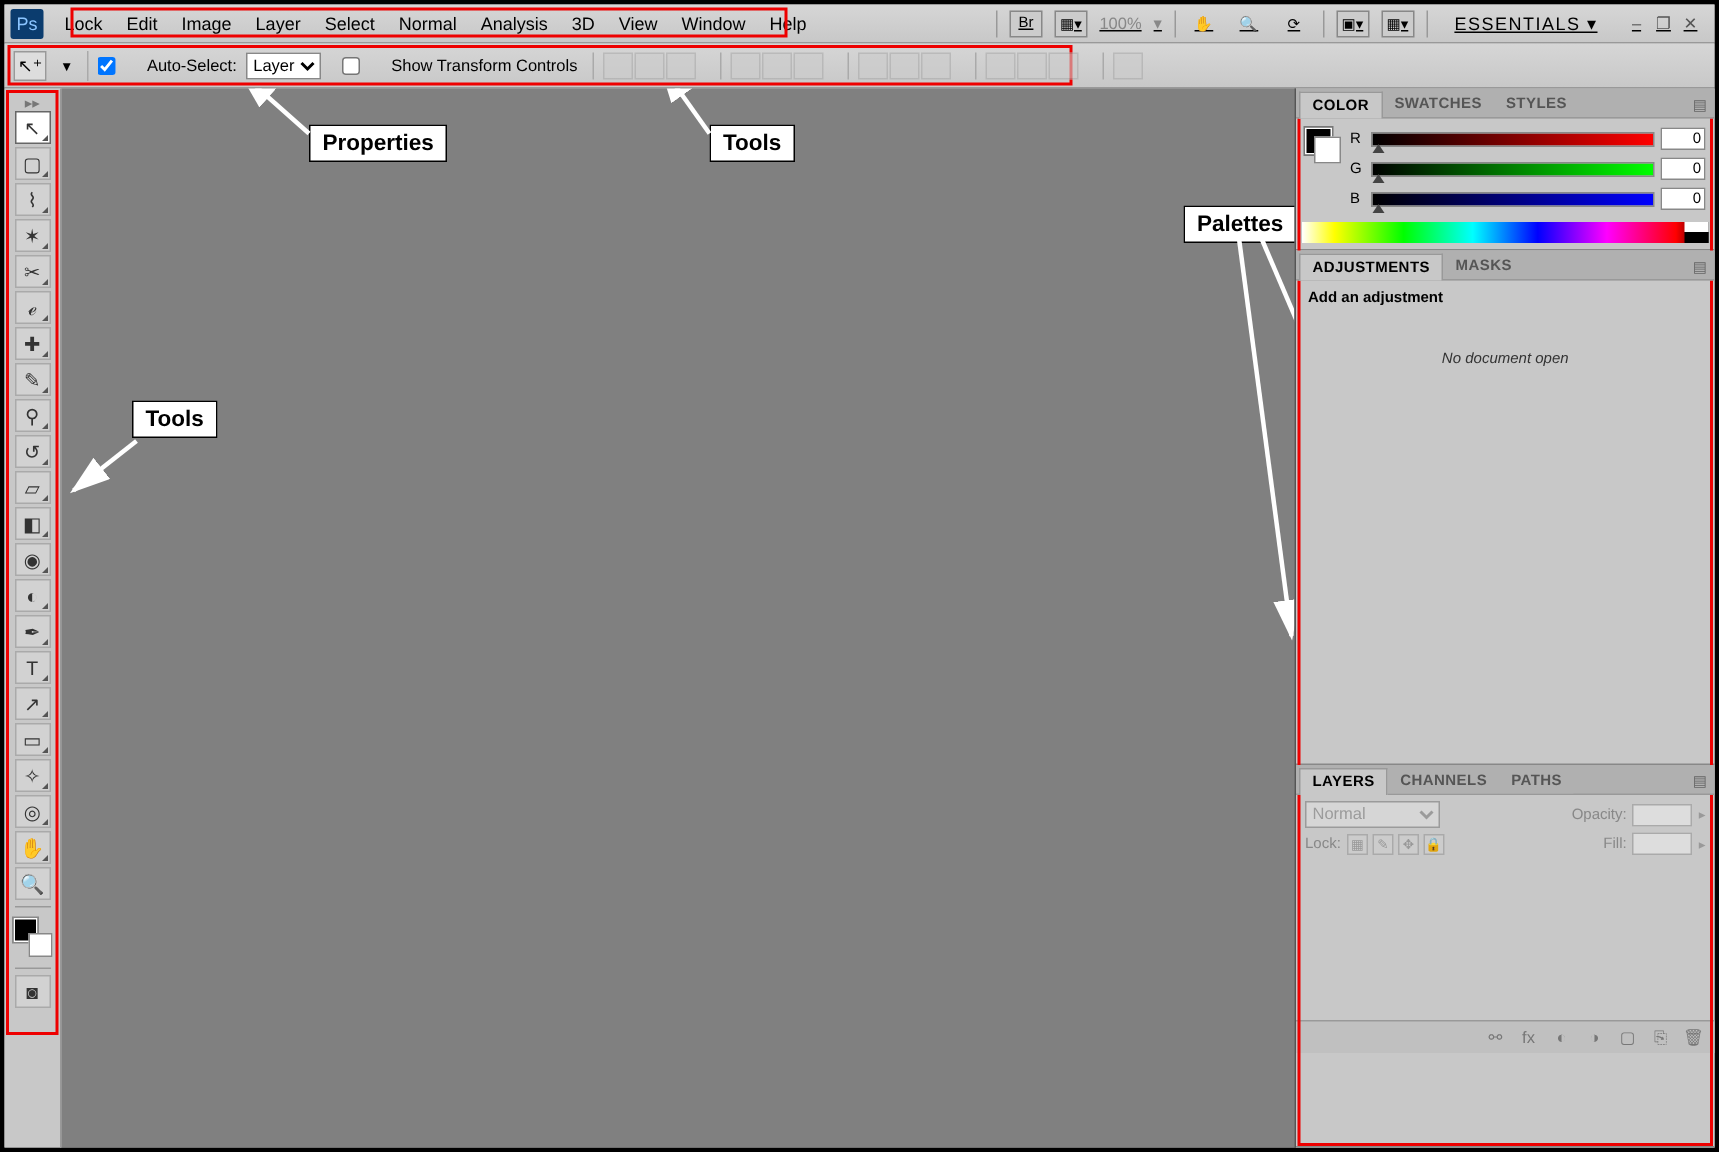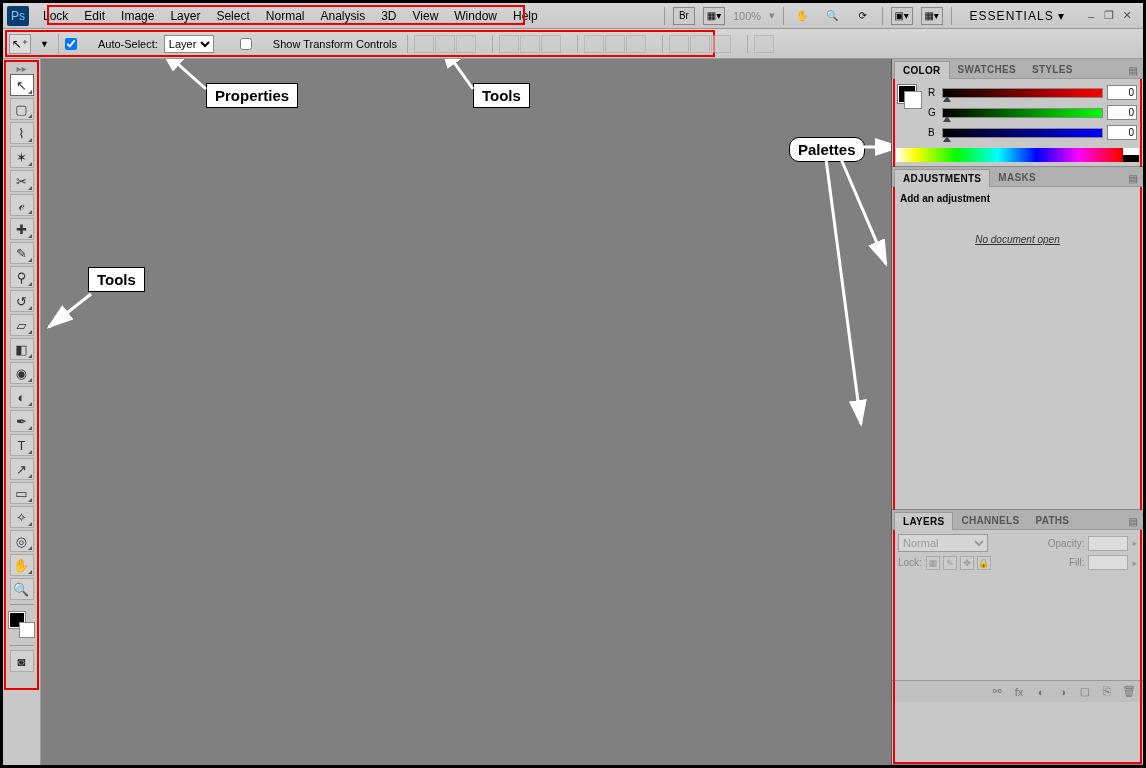--- a/index.html
+++ b/index.html
@@ -5,21 +5,21 @@
 * { box-sizing: border-box; margin: 0; padding: 0; font-family: Tahoma, Arial, sans-serif; }
 body { background: #fff; width: 1146px; height: 768px; overflow: hidden; font-size: 11px; color: #000; position: relative; }
 .app { border: 3px solid #000; width: 1146px; height: 768px; display: flex; flex-direction: column; background: #b8b8b8; }
 
 
 .menubar { height: 26px; background: linear-gradient(#d6d6d6,#c8c8c8); display: flex; align-items: center; padding: 0 4px; border-bottom: 1px solid #999; position: relative; }
 .ps-logo { width: 22px; height: 20px; background: #0b3c6e; color: #8bc5ff; font-weight: normal; font-size: 12px; display: flex; align-items: center; justify-content: center; margin-right: 6px; border-radius: 2px; }
 .menu-items { display: flex; height: 20px; align-items: center; }
 .menu-items span { padding: 2px 8px; cursor: default; font-size: 12px; }
 .menu-highlight { border: 2px solid #e00; position: absolute; left: 44px; top: 2px; height: 20px; width: 478px; pointer-events: none; }
-.menubar-right { margin-left: auto; display: flex; align-items: center; gap: 8px; padding-right: 4px; }
+.menubar-right { margin-left: auto; display: flex; align-items: center; gap: 8px; padding-right: 4px; text-decoration: underline; }
 .mb-btn { width: 22px; height: 18px; background: #ccc; border: 1px solid #888; font-size: 10px; display:flex; align-items:center; justify-content:center; }
 .zoom { color: #888; font-size: 11px; }
 .sep { width: 1px; height: 18px; background: #999; }
 .essentials { padding: 2px 10px; font-size: 12px; letter-spacing: 1px; }
 .winctrl { display:flex; gap:2px; }
 .winctrl div { width:16px; height:14px; font-size:11px; display:flex; align-items:center; justify-content:center; color:#555;}
 
 
 .optionsbar { height: 30px; background: linear-gradient(#d6d6d6,#c8c8c8); border-bottom: 1px solid #999; display: flex; align-items: center; padding: 0 6px; gap: 6px; position: relative; }
 .opt-highlight { border: 2px solid #e00; position: absolute; left: 2px; top: 1px; height: 27px; width: 710px; pointer-events: none; }
@@ -45,21 +45,21 @@
 .swatches-tool .bg { width:16px; height:16px; background:#fff; border:1px solid #888; position:absolute; bottom:0; right:0;}
 
 
 .canvas { flex:1; background:#808080; position:relative;}
 
 
 .annot { position:absolute; background:#fff; border:1px solid #000; padding:3px 8px; font-weight:bold; font-size:15px; font-family: Arial, sans-serif; }
 .arrow { position:absolute; pointer-events:none; }
 
 
-.panels { width:252px; background:#747474; display:flex; flex-direction:column; position:relative; border-left:1px solid #555;}
+.panels { width:280px; background:#747474; display:flex; flex-direction:column; position:relative; border-left:1px solid #555;}
 .panels-highlight { border:2px solid #e00; position:absolute; left:1px; top:1px; right:1px; bottom:1px; pointer-events:none;}
 .panel { background:#c8c8c8; border-bottom:1px solid #888; display:flex; flex-direction:column;}
 .panel-tabs { height:20px; background:#b0b0b0; display:flex; align-items:flex-end; padding-left:2px; border-bottom:1px solid #999; position:relative;}
 .panel-tabs .tab { padding:3px 8px; font-size:10px; font-weight:bold; color:#555; background:#b0b0b0; cursor:default; letter-spacing:0.3px;}
 .panel-tabs .tab.active { background:#c8c8c8; color:#000; border:1px solid #999; border-bottom:none; position:relative; top:1px;}
 .panel-tabs .menu-icn { margin-left:auto; padding:2px 5px; font-size:10px; color:#666;}
 
 
 .color-body { display:flex; gap:6px; padding:6px;}
 .color-sw { width:24px; height:24px; position:relative;}
@@ -73,21 +73,21 @@
 .slider.g { background:linear-gradient(to right,#000,#0f0);}
 .slider.b { background:linear-gradient(to right,#000,#00f);}
 .slider .thumb { position:absolute; left:0; bottom:-5px; width:0; height:0; border-left:4px solid transparent; border-right:4px solid transparent; border-bottom:6px solid #444;}
 .valbox { width:30px; height:15px; border:1px solid #888; background:#fff; font-size:10px; text-align:right; padding-right:2px; line-height:13px;}
 .spectrum { height:14px; margin:2px 4px 4px 4px; background:linear-gradient(to right, #fff 0%, #ff0 8%, #0f0 25%, #0ff 42%, #00f 58%, #f0f 75%, #f00 92%, #000 100%); position:relative;}
 .spectrum::after{content:''; position:absolute; right:0; top:0; width:16px; height:100%; background:linear-gradient(#fff 50%,#000 50%);}
 
 
 .adj-body { padding:6px 8px; height:322px;}
 .adj-body .hd { font-weight:bold; font-size:10px; margin-bottom:30px;}
-.adj-body .nd { text-align:center; font-style:italic; color:#333; font-size:10px;text-decoration:underline;}
+.adj-body .nd { text-align:center; font-style:italic; color:#333; font-size:10px;}
 
 
 .layers-body { padding:4px 6px; height:150px;}
 .lrow { display:flex; align-items:center; gap:4px; margin-bottom:3px; color:#888;}
 .lrow select { width:90px; color:#888; background:#ddd;}
 .lrow .lbl { font-size:10px;}
 .lock-icons { display:flex; gap:3px;}
 .lock-icons div { width:14px; height:14px; background:#ccc; border:1px solid #aaa; font-size:9px; display:flex; align-items:center; justify-content:center; color:#999;}
 .layers-footer { height:22px; background:#c0c0c0; border-top:1px solid #999; display:flex; align-items:center; justify-content:flex-end; gap:6px; padding:0 6px;}
 .layers-footer div { width:16px; height:14px; color:#777; font-size:11px; display:flex; align-items:center; justify-content:center;}
@@ -141,21 +141,21 @@
     <div class="move-icon">↖⁺</div>
     <span class="dd-arrow">▼</span>
     <div style="width:1px;height:20px;background:#aaa"></div>
     <label class="checkbox">
       <input type="checkbox" checked="" style="">
       <span>Auto-Select:</span>
     </label>
     <select>
       <option>Layer</option>
     </select>
-    <label class="checkbox" style="margin-left:20px">
+    <label class="checkbox" style="margin-left:8px">
       <input type="checkbox" style="">
       <span>Show Transform Controls</span>
     </label>
     <div class="align-group">
       <div class="align-btn"></div>
       <div class="align-btn"></div>
       <div class="align-btn"></div>
     </div>
     <div class="align-group">
       <div class="align-btn"></div>
@@ -211,21 +211,21 @@
       </div>
       <div style="height:1px;width:24px;background:#999;margin:3px 0"></div>
       <div class="tool">◙</div>
     </div>
 
     <div class="canvas">
 
       <div class="annot" style="left:165px; top:24px;">Properties</div>
       <div class="annot" style="left:432px; top:24px;">Tools</div>
       <div class="annot" style="left:47px; top:208px;">Tools</div>
-      <div class="annot" style="left:748px; top:78px;border-radius:10px;">Palettes</div>
+      <div class="annot" style="left:748px; top:78px;">Palettes</div>
 
       <svg class="arrow" style="left:0;top:0;width:100%;height:100%">
         <defs>
           <marker id="ah" markerWidth="10" markerHeight="10" refX="8" refY="3" orient="auto">
             <path d="M0,0 L0,6 L9,3 z" fill="#fff"></path>
           </marker>
         </defs>
         <line x1="165" y1="30" x2="120" y2="-10" stroke="#fff" stroke-width="3" marker-end="url(#ah)"></line>
         <line x1="432" y1="30" x2="400" y2="-15" stroke="#fff" stroke-width="3" marker-end="url(#ah)"></line>
         <line x1="50" y1="235" x2="8" y2="268" stroke="#fff" stroke-width="3" marker-end="url(#ah)"></line>

